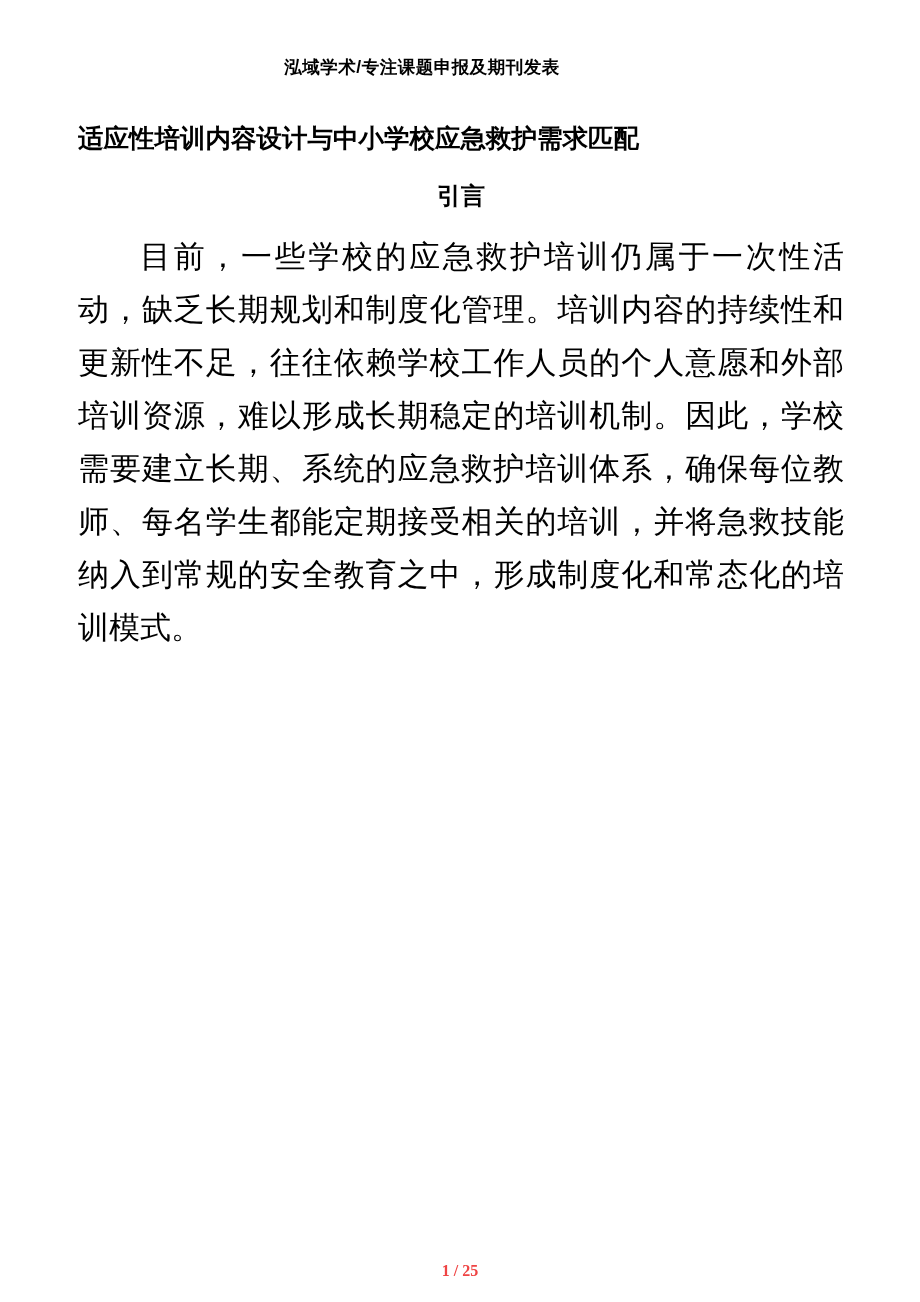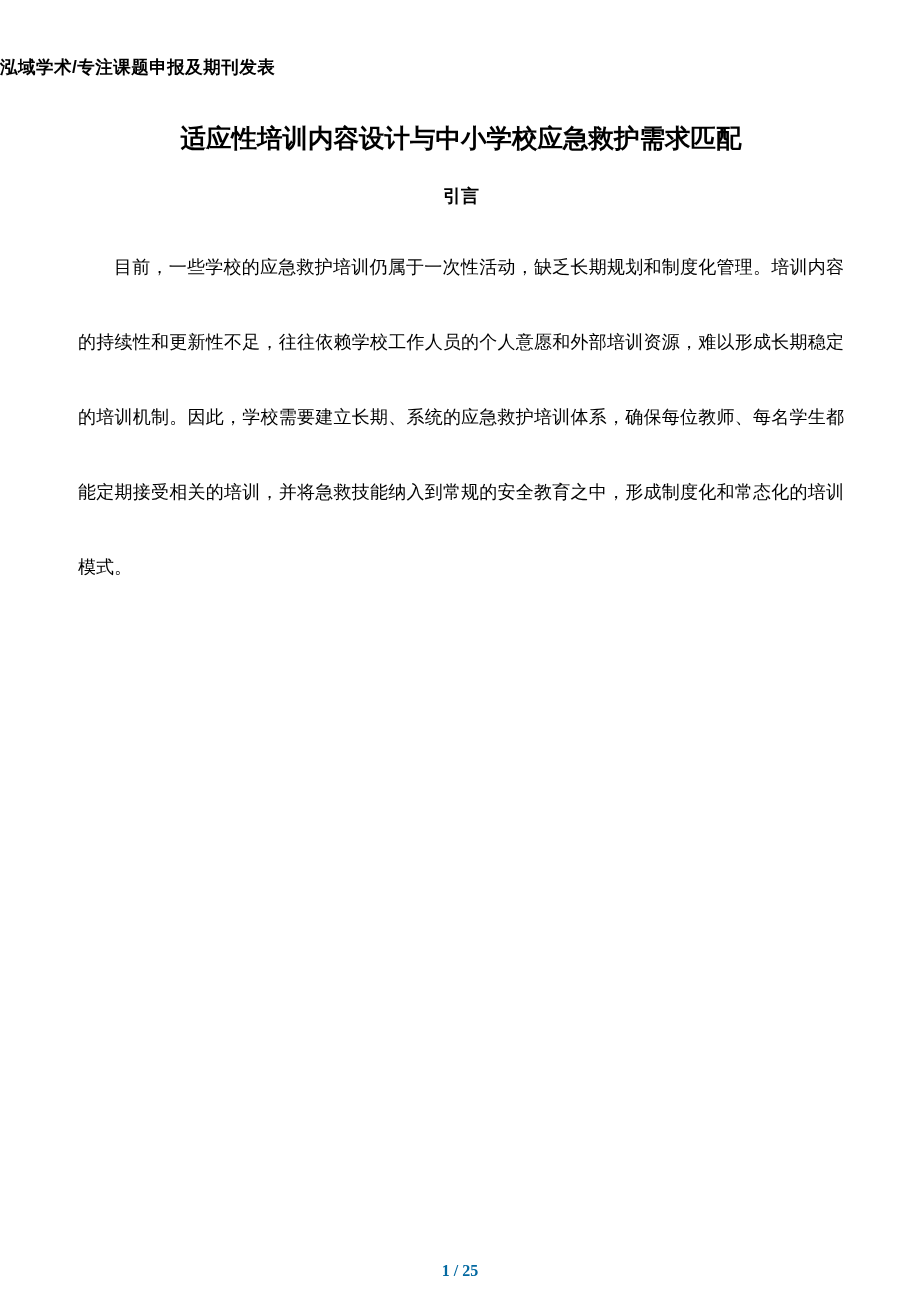--- a/index.html
+++ b/index.html
@@ -14,80 +14,79 @@
     background: #ffffff;
     color: #000000;
     font-family: "Liberation Serif", serif;
     overflow: hidden;
   }
   .page-header {
     position: absolute;
     top: 55px;
     left: 0;
     right: 76px;
-    text-align: left;
+    text-align: center;
     font-family: "Liberation Sans", sans-serif;
     font-weight: bold;
     font-size: 17.5px;
     line-height: 24px;
     letter-spacing: 0.5px;
     color: #000000;
   }
   .doc-title {
     position: absolute;
     top: 116px;
     left: 78px;
     width: 766px;
-    text-align: center;
     font-family: "Liberation Sans", sans-serif;
     font-weight: bold;
     font-size: 25.5px;
     line-height: 44px;
     color: #000000;
   }
   .section-heading {
     position: absolute;
     top: 174px;
     left: 78px;
     width: 766px;
     text-align: center;
     font-family: Liberation Serif, serif;
     font-weight: bold;
-    font-size: 18px;
+    font-size: 24px;
     line-height: 44px;
     color: #000000;
   }
   .doc-body {
     position: absolute;
     top: 230px;
     left: 78px;
     width: 766px;
     font-family: Liberation Sans, sans-serif;
-    font-size: 18px;
-    line-height: 75px;
+    font-size: 31px;
+    line-height: 53px;
     color: #000000;
   }
   .doc-body p {
     margin: 0 0 13px 0;
     text-indent: 2em;
     text-align: justify;
     text-justify: inter-character;
     word-break: break-all;
   }
   .page-footer {
     position: absolute;
     top: 1260px;
     left: 0;
     width: 920px;
     text-align: center;
     font-family: "Liberation Serif", serif;
     font-weight: bold;
     font-size: 16px;
     line-height: 22px;
-    color: #0369a1;
+    color: #ef4444;
   }
 </style>
 </head>
 <body>
 
 <div class="page">
 
   <div class="page-header">泓域学术/专注课题申报及期刊发表</div>
 
   <div class="doc-title">适应性培训内容设计与中小学校应急救护需求匹配</div>

